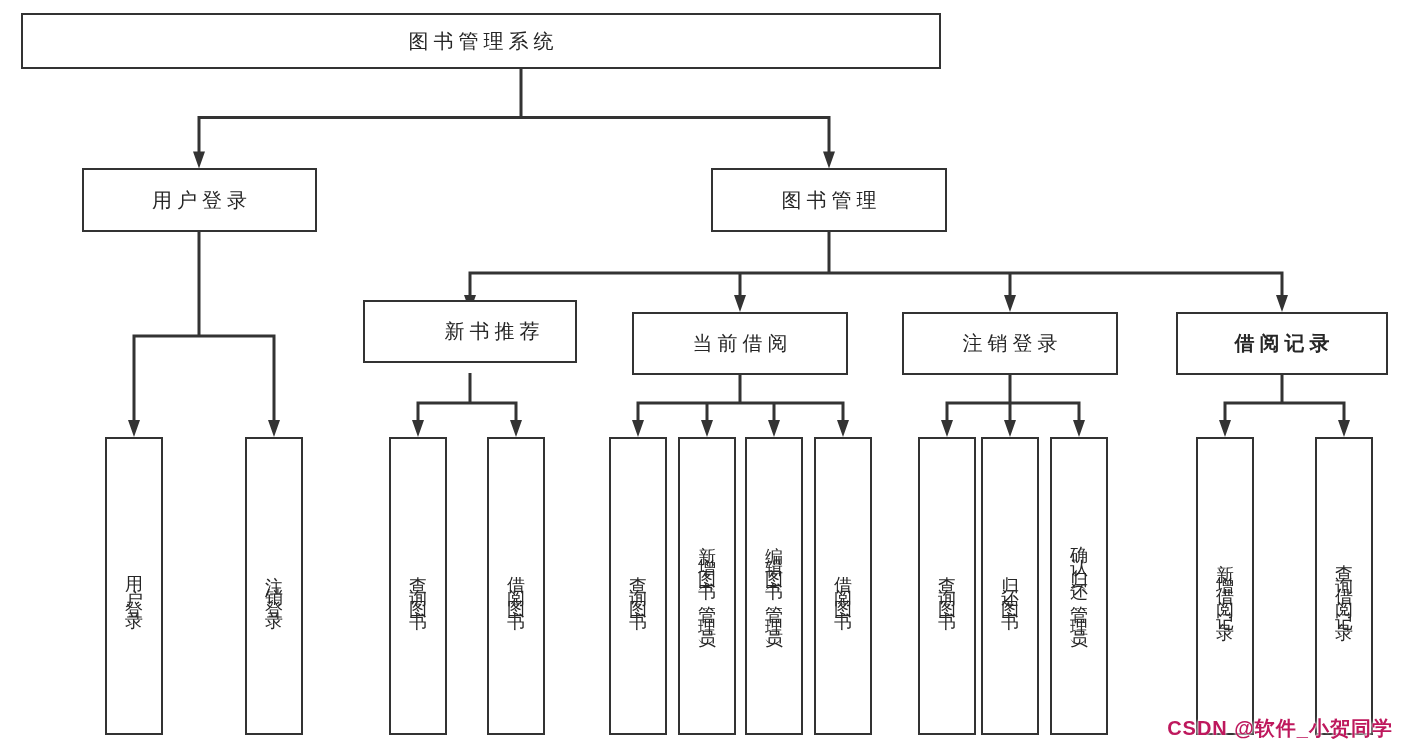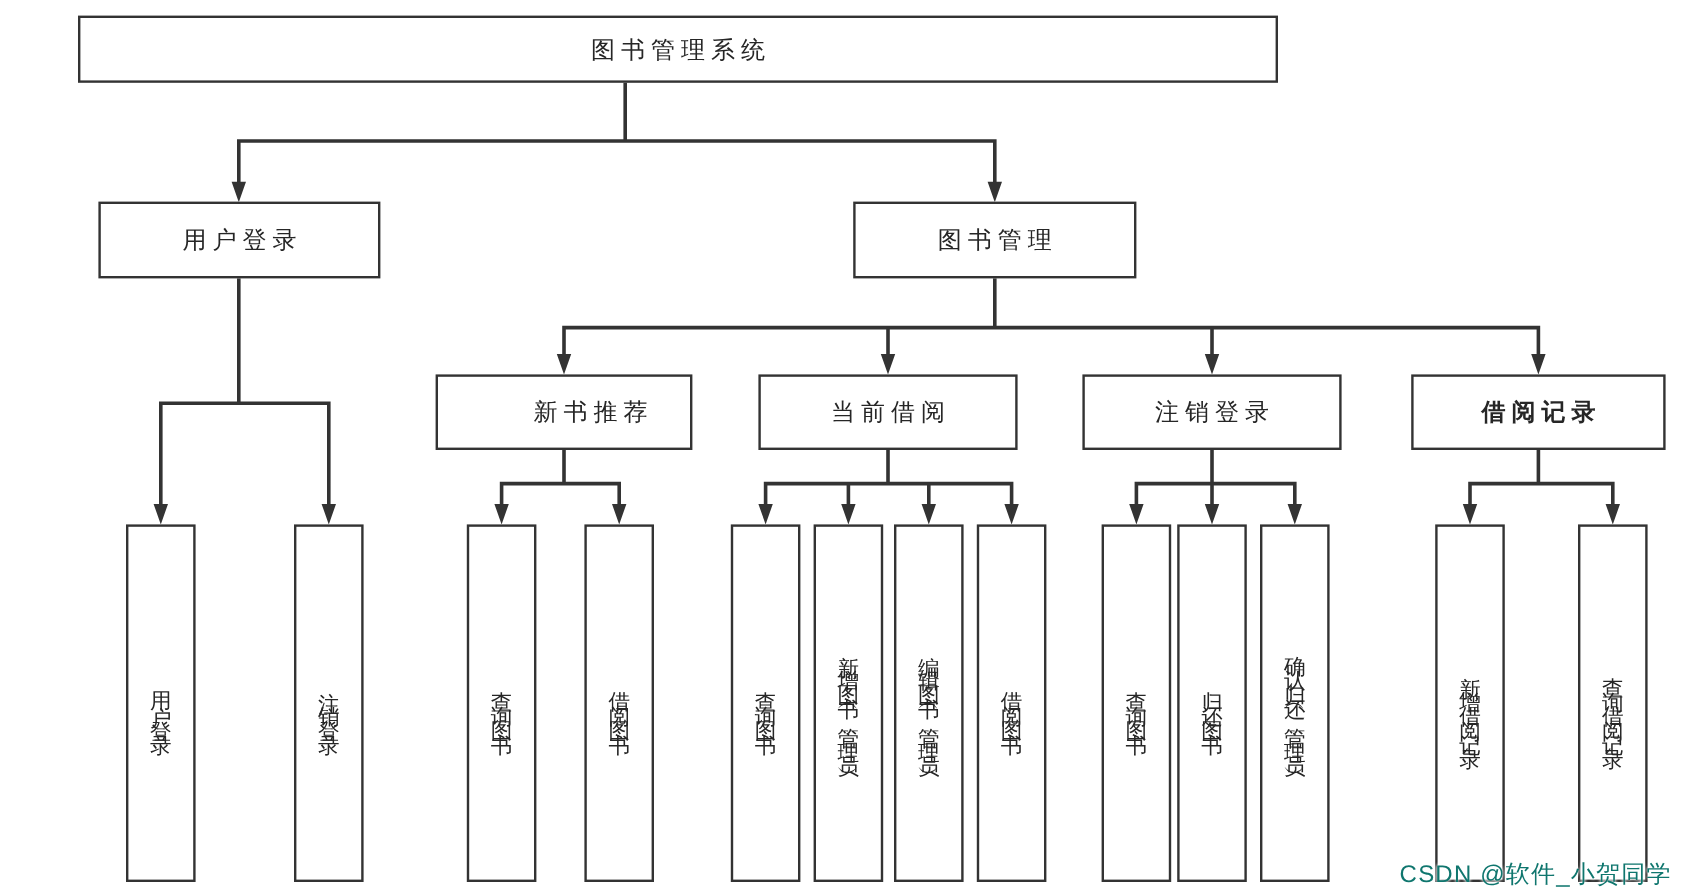--- a/index.html
+++ b/index.html
@@ -17,23 +17,24 @@
   .box.h { font-size:20px; letter-spacing:5px; text-indent:5px; white-space:nowrap; }
   .box.v { font-size:18px; }
   .vtext {
     writing-mode:vertical-rl;
     letter-spacing:12px;
     line-height:1;
   }
   svg.connectors { position:absolute; left:0; top:0; }
   .watermark {
     position:absolute; right:12px; bottom:5px;
-    font-size:20px; color:#0f766e; letter-spacing:1px;
+    font-size:20px; color:#be185d; letter-spacing:1px;
     z-index:5; white-space:nowrap;
     text-shadow:0 0 3px #ffffff, 0 0 3px #ffffff;
+    font-weight:bold;
   }
 </style>
 </head>
 <body>
 
 <div class="canvas">
 
   <svg class="connectors" width="1405" height="747" viewBox="0 0 1405 747">
     <path fill="none" stroke="#333333" stroke-width="3" d="M521 68V117.5
              M197.5 117.5H830.5
@@ -82,26 +83,26 @@
              M701 420H713L707 437Z
              M768 420H780L774 437Z
              M837 420H849L843 437Z
              M941 420H953L947 437Z
              M1004 420H1016L1010 437Z
              M1073 420H1085L1079 437Z
              M1219 420H1231L1225 437Z
              M1338 420H1350L1344 437Z"></path>
   </svg>
 
-  <div class="box h" style="left:21px; top:13px; width:1000px; height:56px;margin-left:44px;">图书管理系统</div>
+  <div class="box h" style="left:21px; top:13px; width:920px; height:56px;">图书管理系统</div>
 
   <div class="box h" style="left:82px; top:168px; width:235px; height:64px;">用户登录</div>
   <div class="box h" style="left:711px; top:168px; width:236px; height:64px;text-align:center;">图书管理</div>
 
-  <div class="box h" style="left:363px; top:312px; width:214px; height:63px;padding-left:44px;">新书推荐</div>
+  <div class="box h" style="left:363px; top:300px; width:214px; height:63px;padding-left:44px;">新书推荐</div>
   <div class="box h" style="left:632px; top:312px; width:216px; height:63px;">当前借阅</div>
   <div class="box h" style="left:902px; top:312px; width:216px; height:63px;">注销登录</div>
   <div class="box h" style="left:1176px; top:312px; width:212px; height:63px;font-weight:bold;">借阅记录</div>
 
   <div class="box v" style="left:105px; top:437px; width:58px; height:298px;">
     <span class="vtext">用户登录</span>
   </div>
   <div class="box v" style="left:245px; top:437px; width:58px; height:298px;">
     <span class="vtext">注销登录</span>
   </div>

